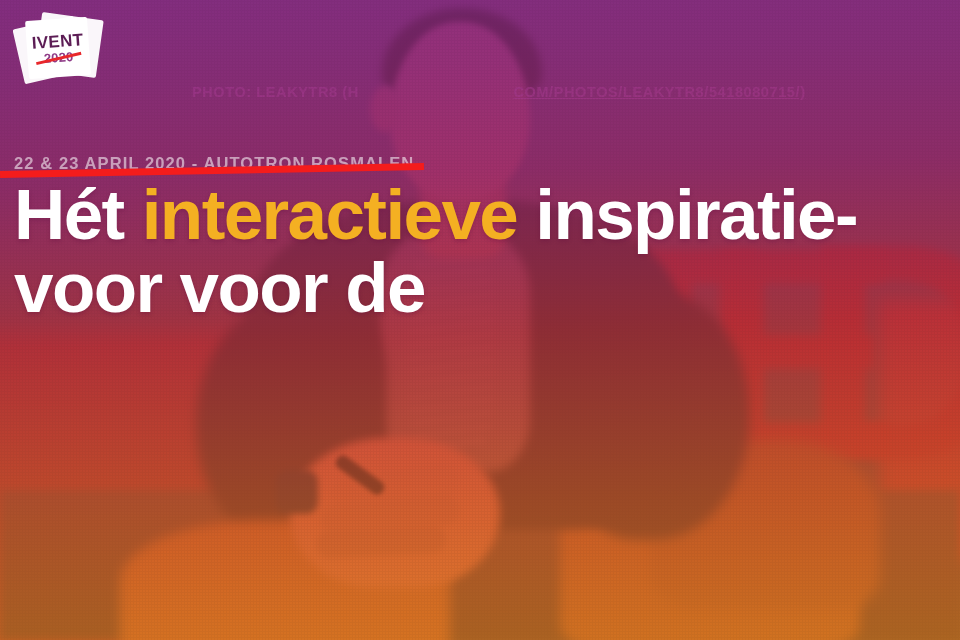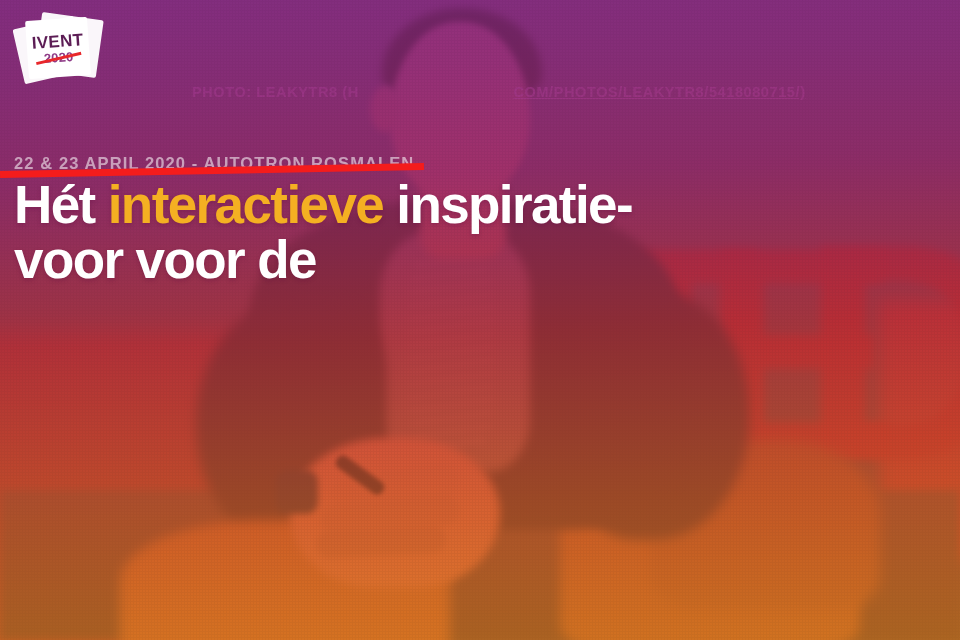--- a/index.html
+++ b/index.html
@@ -233,21 +233,21 @@
   }
   .date-strike{
     position:absolute; left:-14px; width:424px; top:15px;
     height:7px; background:#f41c1c; transform:rotate(-1.1deg);
   }
 
   
   .headline{
     position:absolute; left:14px; top:178px;
     width:930px;
-    font-size:53px;
+    font-size:71px;
     font-weight:bold;
     line-height:1.03;
     letter-spacing:-1.6px;
     color:#ffffff;
     font-family:"Liberation Sans", sans-serif;
     text-shadow:0 2px 4px rgba(90,10,60,.28);
   }
   .hl-accent{ color:#f4b022; }
   .hl-line{ display:block; white-space:nowrap; }
 </style>

